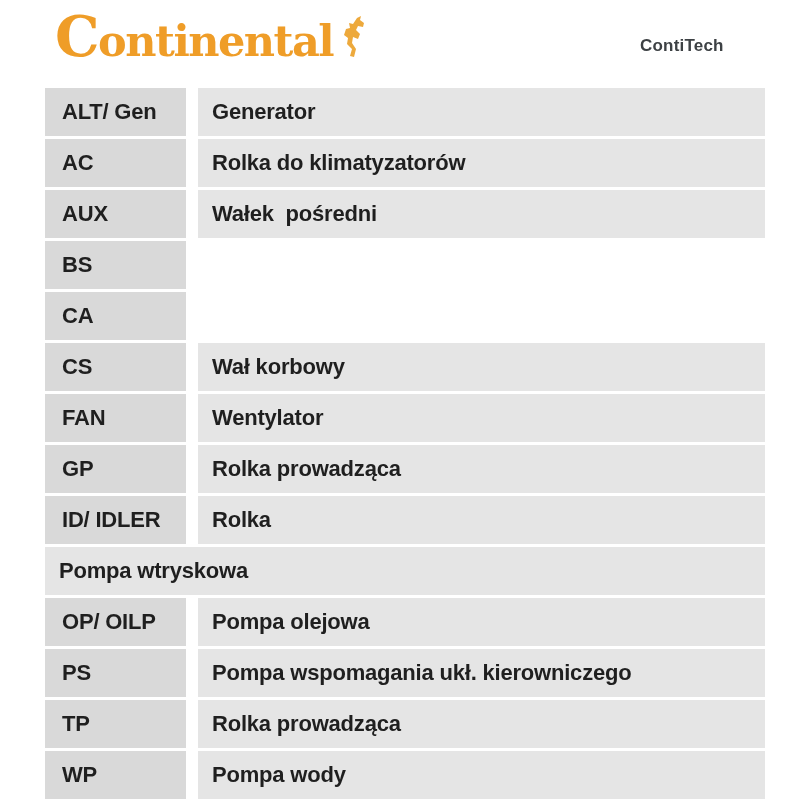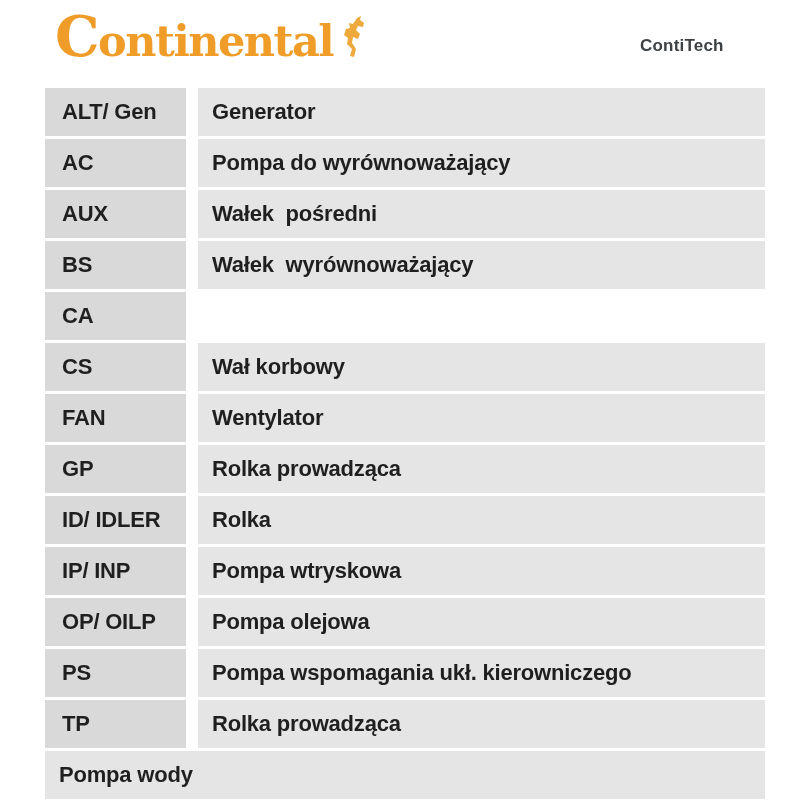--- a/index.html
+++ b/index.html
@@ -66,31 +66,30 @@
 
   <div class="legend-table">
 
       <div class="row">
         <div class="cell abbr-cell">ALT/ Gen</div>
         <div class="cell desc-cell">Generator</div>
       </div>
 
       <div class="row">
         <div class="cell abbr-cell">AC</div>
-        <div class="cell desc-cell">Pompa do wyrównoważający</div>
+        <div class="cell desc-cell">Rolka do klimatyzatorów</div>
       </div>
 
       <div class="row">
         <div class="cell abbr-cell">AUX</div>
         <div class="cell desc-cell">Wałek  pośredni</div>
       </div>
 
       <div class="row">
         <div class="cell abbr-cell">BS</div>
-        <div class="cell desc-cell">Wałek  wyrównoważający</div>
       </div>
 
       <div class="row">
         <div class="cell abbr-cell">CA</div>
       </div>
 
       <div class="row">
         <div class="cell abbr-cell">CS</div>
         <div class="cell desc-cell">Wał korbowy</div>
       </div>
@@ -104,37 +103,37 @@
         <div class="cell abbr-cell">GP</div>
         <div class="cell desc-cell">Rolka prowadząca</div>
       </div>
 
       <div class="row">
         <div class="cell abbr-cell">ID/ IDLER</div>
         <div class="cell desc-cell">Rolka</div>
       </div>
 
       <div class="row">
-        <div class="cell abbr-cell">IP/ INP</div>
         <div class="cell desc-cell">Pompa wtryskowa</div>
       </div>
 
       <div class="row">
         <div class="cell abbr-cell">OP/ OILP</div>
         <div class="cell desc-cell">Pompa olejowa</div>
       </div>
 
       <div class="row">
         <div class="cell abbr-cell">PS</div>
         <div class="cell desc-cell">Pompa wspomagania ukł. kierowniczego</div>
       </div>
 
       <div class="row">
         <div class="cell abbr-cell">TP</div>
         <div class="cell desc-cell">Rolka prowadząca</div>
       </div>
 
       <div class="row">
+        <div class="cell abbr-cell">WP</div>
         <div class="cell desc-cell">Pompa wody</div>
       </div>
     </div>
 
 </div>
 
 </body></html>

